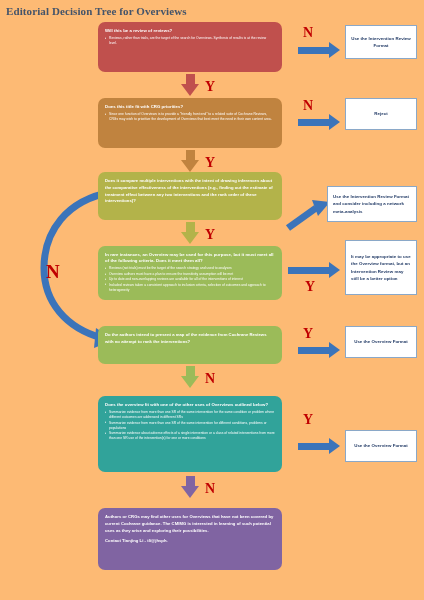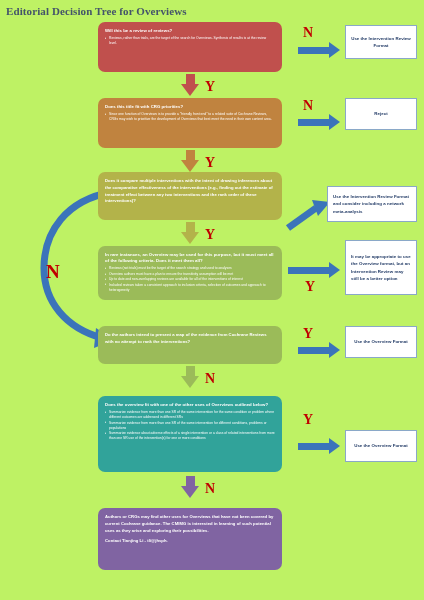--- a/index.html
+++ b/index.html
@@ -5,21 +5,21 @@
   * { box-sizing: border-box; margin: 0; padding: 0; }
   html, body {
     width: 424px; height: 600px;
     background: #ffffff;
     font-family: "Liberation Sans", sans-serif;
     overflow: hidden;
   }
   #page {
     position: relative;
     width: 424px; height: 600px;
-    background: #bef264;
+    background: #fdba74;
   }
 
   
   .title {
     position: absolute;
     left: 6px; top: 5px;
     font-family: "Liberation Serif", serif;
     font-size: 11px;
     font-weight: bold;
     color: #44546a;

